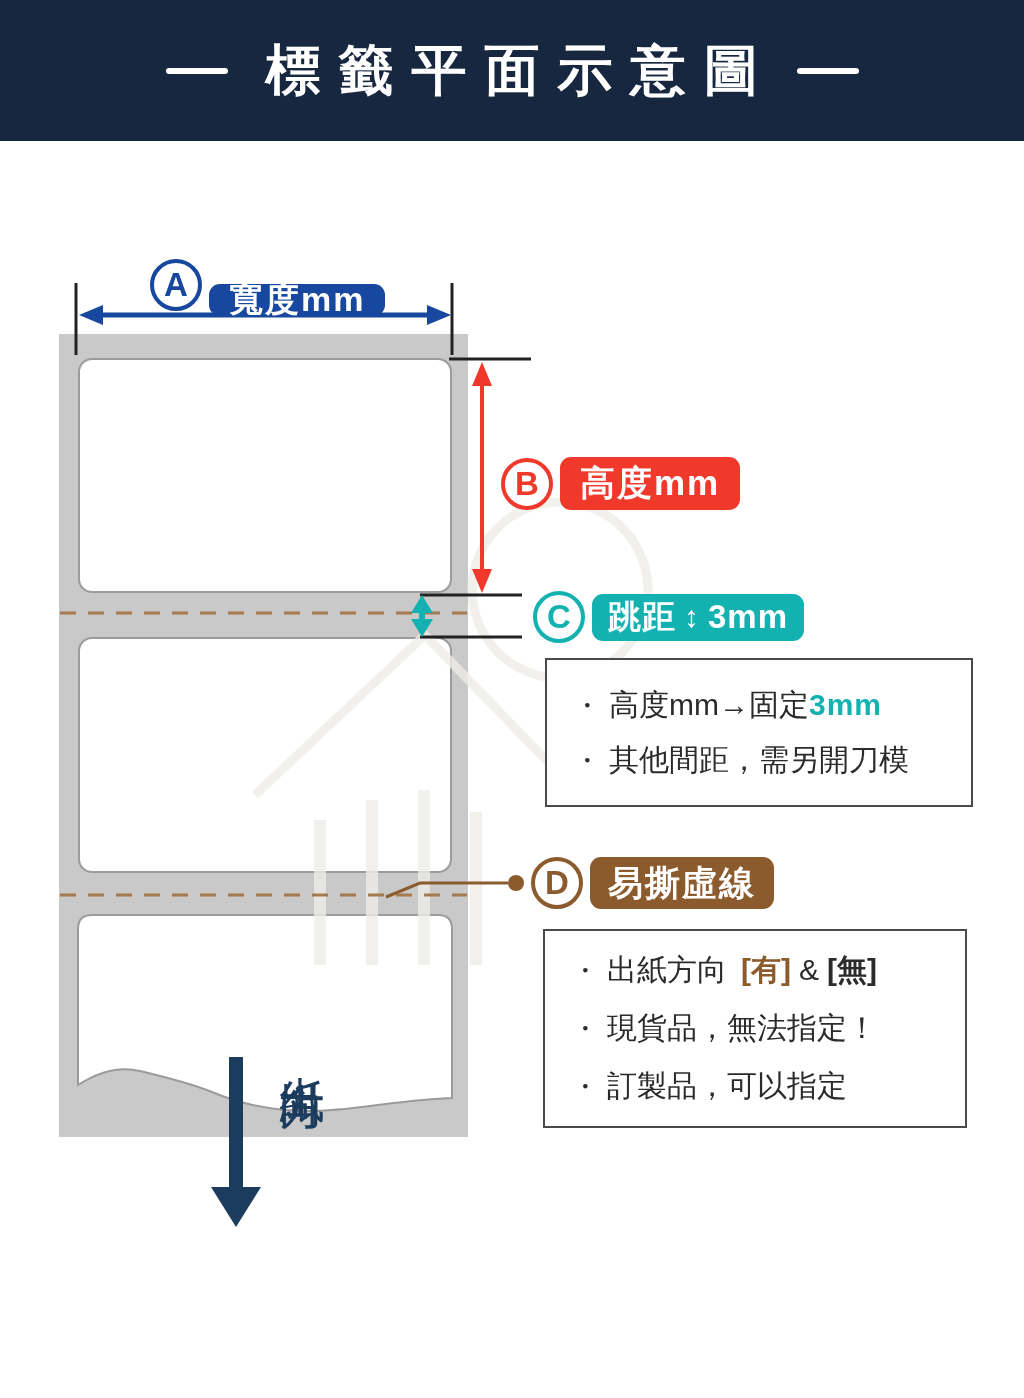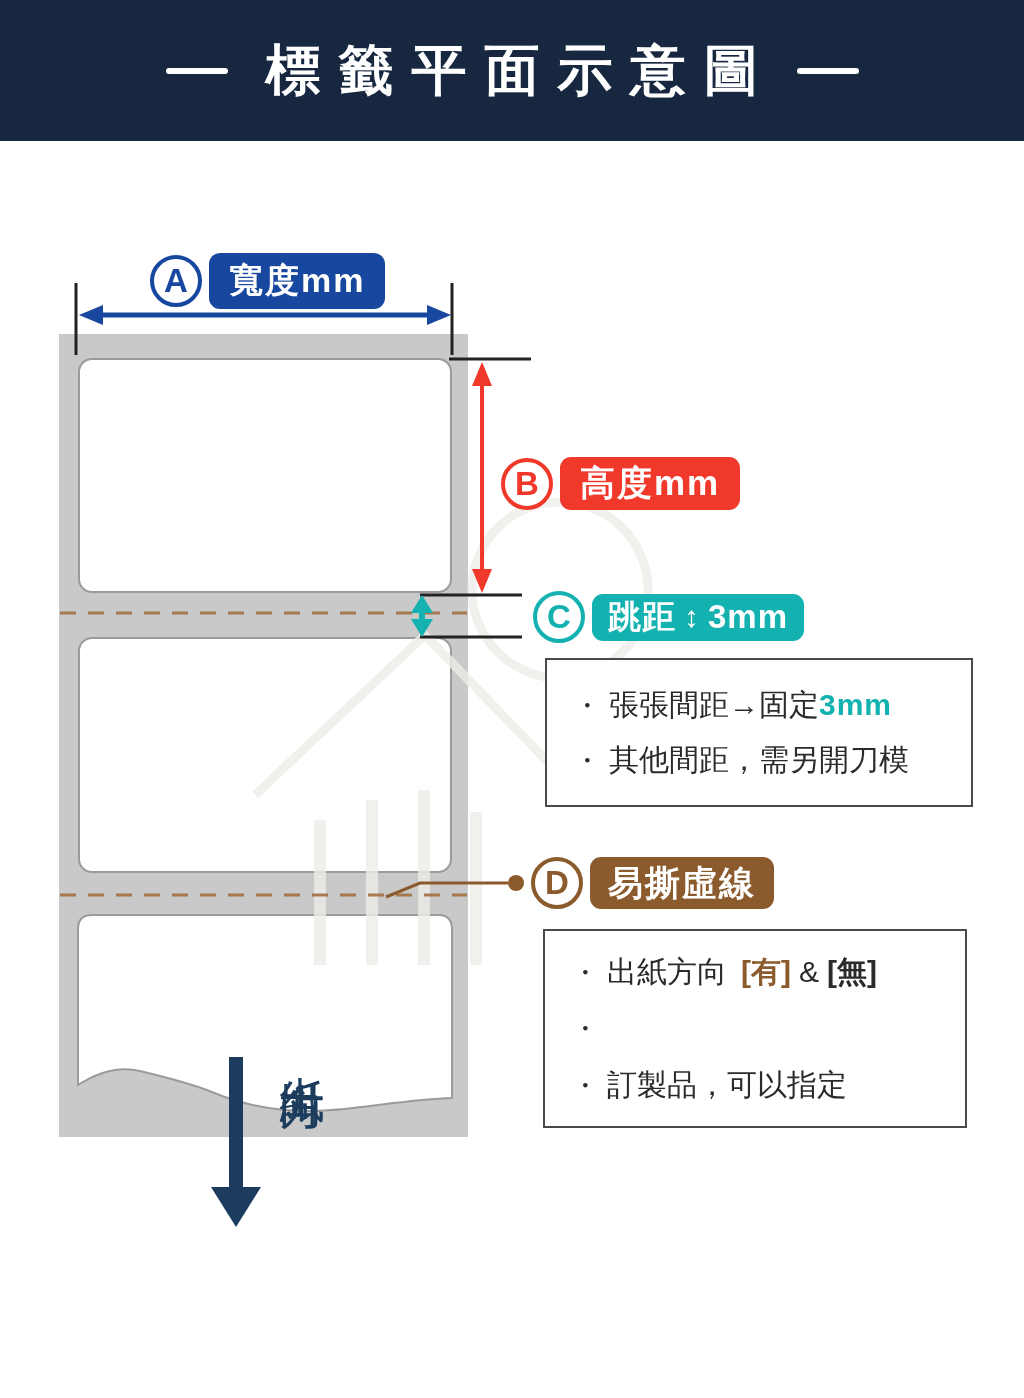--- a/index.html
+++ b/index.html
@@ -37,21 +37,21 @@
     width:52px; height:52px; border-radius:50%; background:#ffffff;
     display:flex; align-items:center; justify-content:center;
     font-weight:bold; font-size:33px; flex:0 0 auto;
   }
   .callout-pill {
     display:flex; align-items:center; justify-content:center;
     color:#ffffff; font-weight:bold; border-radius:11px; white-space:nowrap;
   }
   .co-a { left:150px; top:253px; }
   .co-a .callout-circle { border:4px solid #17479E; color:#17479E; }
-  .co-a .callout-pill { background:#17479E; height:56px; padding:0 20px; font-size:34px; letter-spacing:2px; }
+  .co-a .callout-pill { background:#17479E; height:32px; padding:0 20px; font-size:34px; letter-spacing:2px;margin-top:31px; }
 
   .co-b { left:501px; top:457px; }
   .co-b .callout-circle { border:4px solid #F0392B; color:#F0392B; }
   .co-b .callout-pill { background:#F0392B; height:53px; padding:0 20px; font-size:35px; letter-spacing:2px;text-align:center; }
 
   .co-c { left:533px; top:591px; }
   .co-c .callout-circle { border:4px solid #14B1B1; color:#14B1B1; }
   .co-c .callout-pill { background:#14B1B1; height:47px; padding:0 16px; font-size:33px; letter-spacing:1px; gap:8px; }
   .updown-glyph { font-weight:bold; font-size:30px; }
 
@@ -177,39 +177,40 @@
   <div class="callout co-d">
     <div class="callout-circle">
       <span>D</span>
     </div>
     <div class="callout-pill">易撕虛線</div>
   </div>
 
   <div class="note-box note-gap">
     <div class="note-line">
       <span class="bullet">・</span>
-      <span>張張間距→固定</span>
+      <span>高度mm→固定</span>
       <span class="hl-teal">3mm</span>
     </div>
     <div class="note-line">
       <span class="bullet">・</span>
       <span>其他間距，需另開刀模</span>
     </div>
   </div>
 
   <div class="note-box note-perf">
     <div class="note-line">
       <span class="bullet">・</span>
       <span>出紙方向</span>
       <span class="hl-brown">[有]</span>
       <span class="amp">&amp;</span>
       <span class="hl-black">[無]</span>
     </div>
     <div class="note-line">
       <span class="bullet">・</span>
+      <span>現貨品，無法指定！</span>
     </div>
     <div class="note-line">
       <span class="bullet">・</span>
       <span>訂製品，可以指定</span>
     </div>
   </div>
 
   <div class="vtext">出紙方向</div>
 
 </div>

